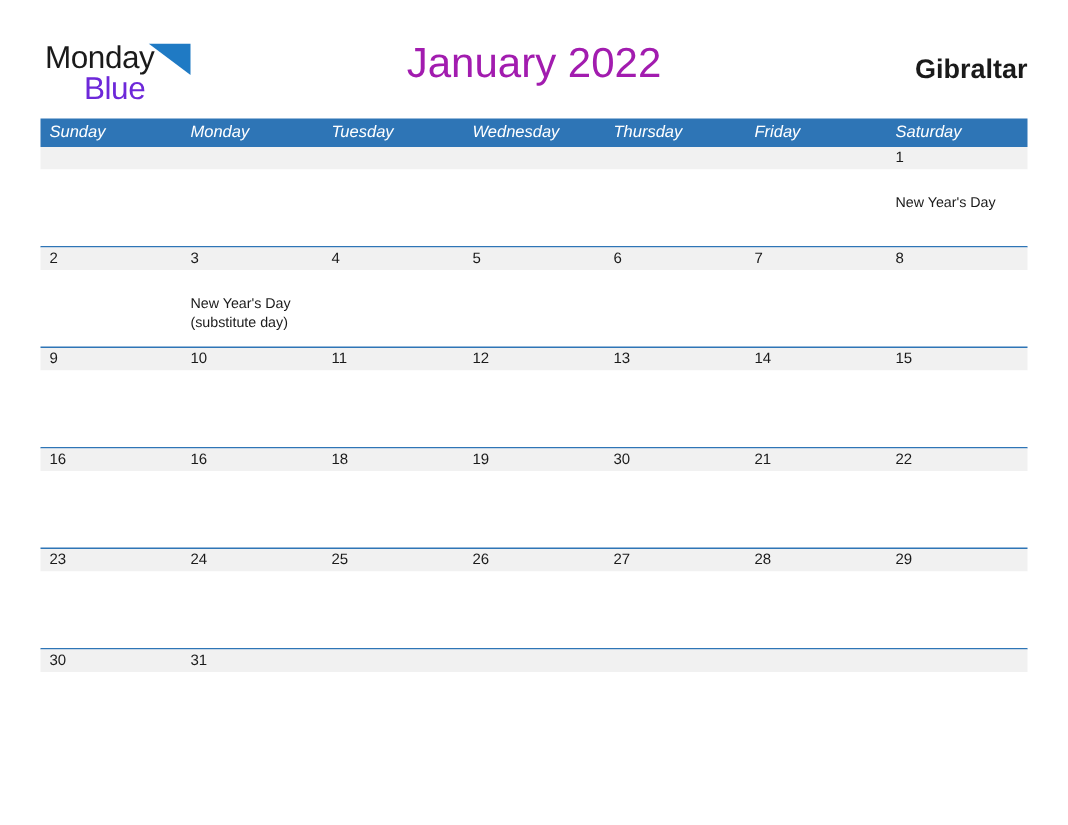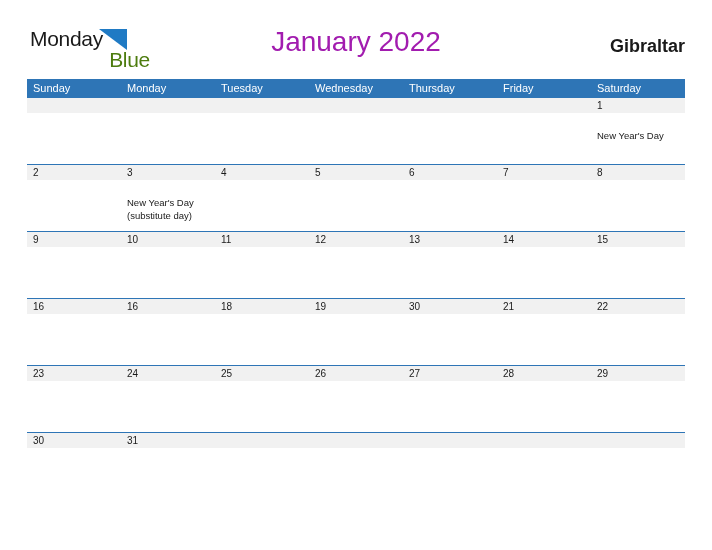--- a/index.html
+++ b/index.html
@@ -34,26 +34,25 @@
   }
   .brand-general {
     font-size: 21px;
     color: #1a1a1a;
     letter-spacing: -0.3px;
     display: block;
     height: 22px;
   }
   .brand-blue {
     font-size: 21px;
-    color: #4d7c0f;
+    color: #6d28d9;
     letter-spacing: -0.3px;
     display: block;
     margin-left: 26px;
     margin-top: -1px;
-    text-align: right;
   }
   .brand-mark {
     position: absolute;
     left: 69px;
     top: 1px;
     width: 30px;
     height: 27px;
   }
 
   .month-title {
@@ -91,20 +90,21 @@
   }
   .weekday-cell {
     flex: 1 1 0;
     color: #ffffff;
     font-size: 11px;
     line-height: 19px;
     padding-left: 6px;
     box-sizing: border-box;
     white-space: nowrap;
     overflow: hidden;
+    font-style: italic;
   }
 
   .week-row {
     border-top: 1.5px solid #2e75b6;
   }
   .week-row:first-of-type {
     border-top: none;
   }
   .week-row .date-band {
     display: flex;

